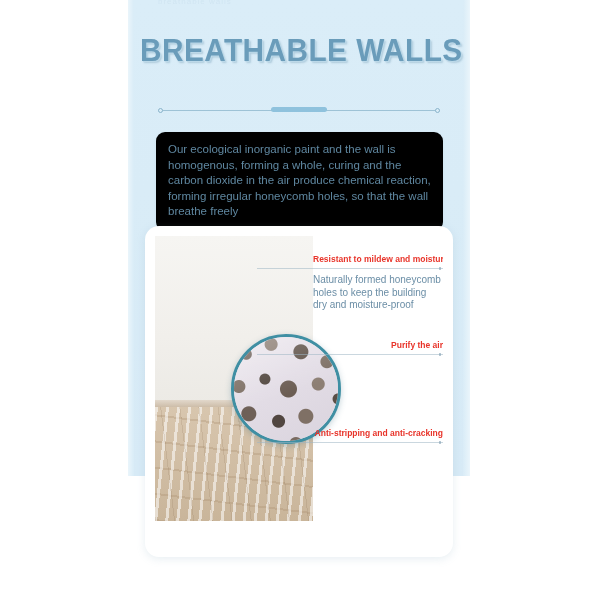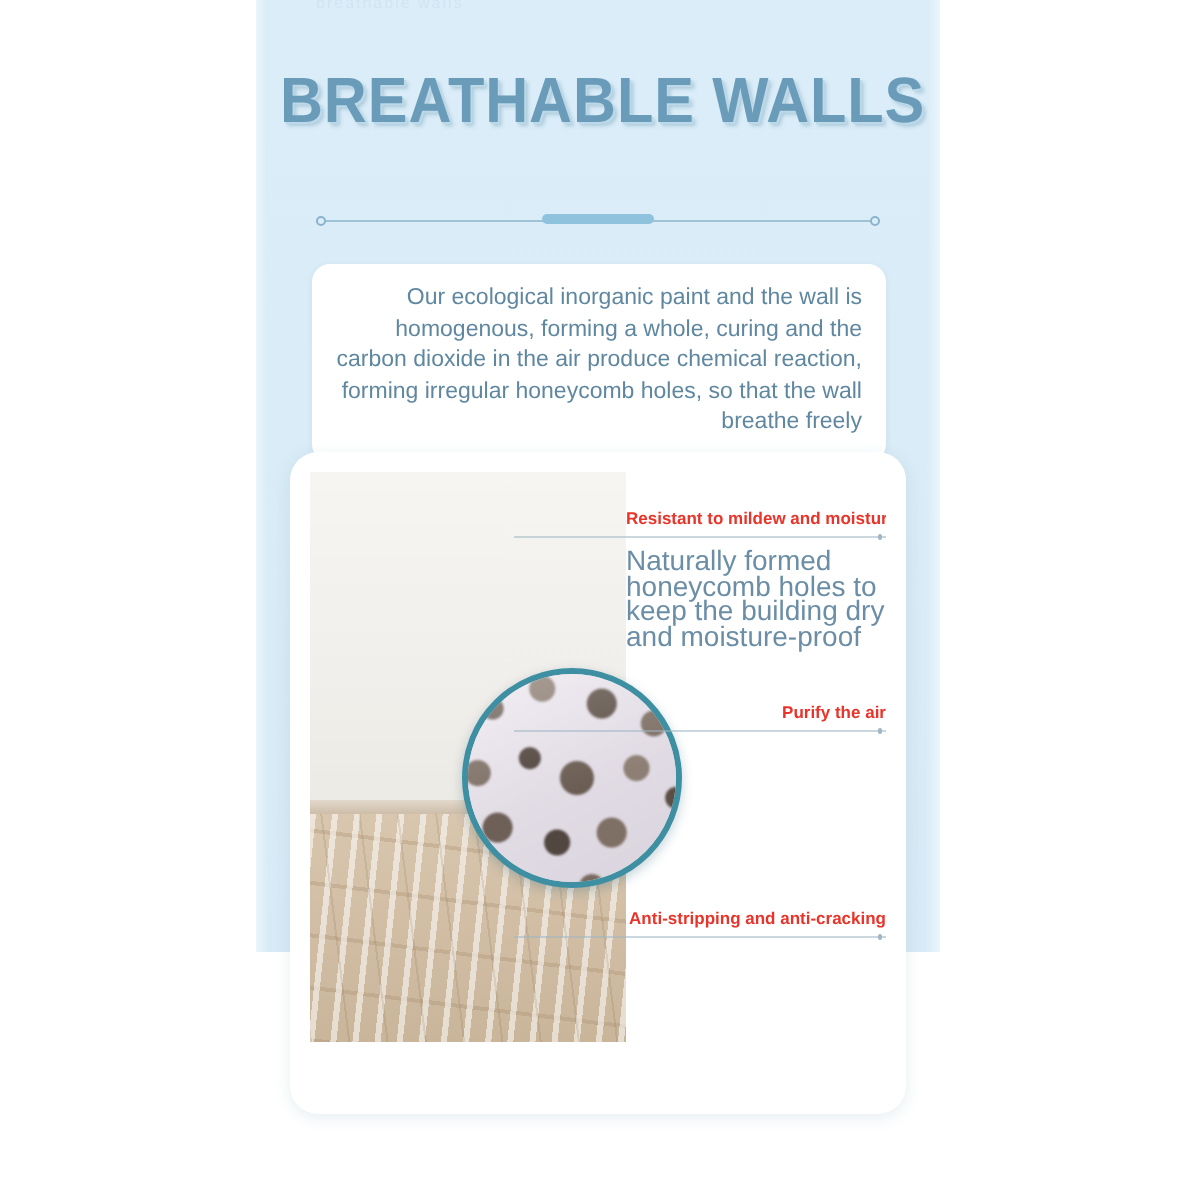--- a/index.html
+++ b/index.html
@@ -64,25 +64,25 @@
   .title-rule .dot-r{position:absolute;right:0;top:2px;width:3px;height:3px;border-radius:50%;
     border:1px solid #8ab4cb;background:#daedf8;}
   .title-rule .bar{
     position:absolute;left:50%;top:1px;width:56px;height:5px;margin-left:-28px;
     background:#8fc2dd;border-radius:3px;
   }
 
   
   .intro{
     position:absolute;left:28px;top:132px;width:287px;
-    background:#ffffff;
+    background:#000000;
     border-radius:9px;
     padding:10px 12px 11px 12px;
     box-sizing:border-box;
-    text-align:right;
+    text-align:left;
     color:#5f87a0;
     font-size:11.5px;
     line-height:15.5px;
     box-shadow:0 1px 3px rgba(140,175,200,.18);
   }
 
   
   .card{
     position:absolute;left:17px;top:226px;width:308px;height:331px;
     background:#ffffff;border-radius:14px;
@@ -184,29 +184,29 @@
   .sec .rule .ln{
     position:absolute;left:-56px;top:2px;width:186px;height:1px;
     background:#9fb6c4;opacity:.55;
   }
   .sec .rule .nub{
     position:absolute;right:2px;top:1px;width:2.5px;height:2.5px;border-radius:50%;
     background:#9fb6c4;
   }
   .sec .body{
     color:#6b8ea6;
-    font-size:14px;
+    font-size:10px;
     line-height:12.6px;
     padding-top:3px;
     font-family:"Liberation Sans", sans-serif;
   }
 
   .sec1{top:18px;}
-  .sec2{top:104px;margin-top:11px;}
-  .sec3{top:218px;}
+  .sec2{top:104px;}
+  .sec3{top:192px;}
 </style>
 </head>
 <body>
 
 <div class="page">
 
   <div class="panel">
     <div class="panel-sheen"></div>
     <div class="edge-l"></div>
     <div class="edge-r"></div>

